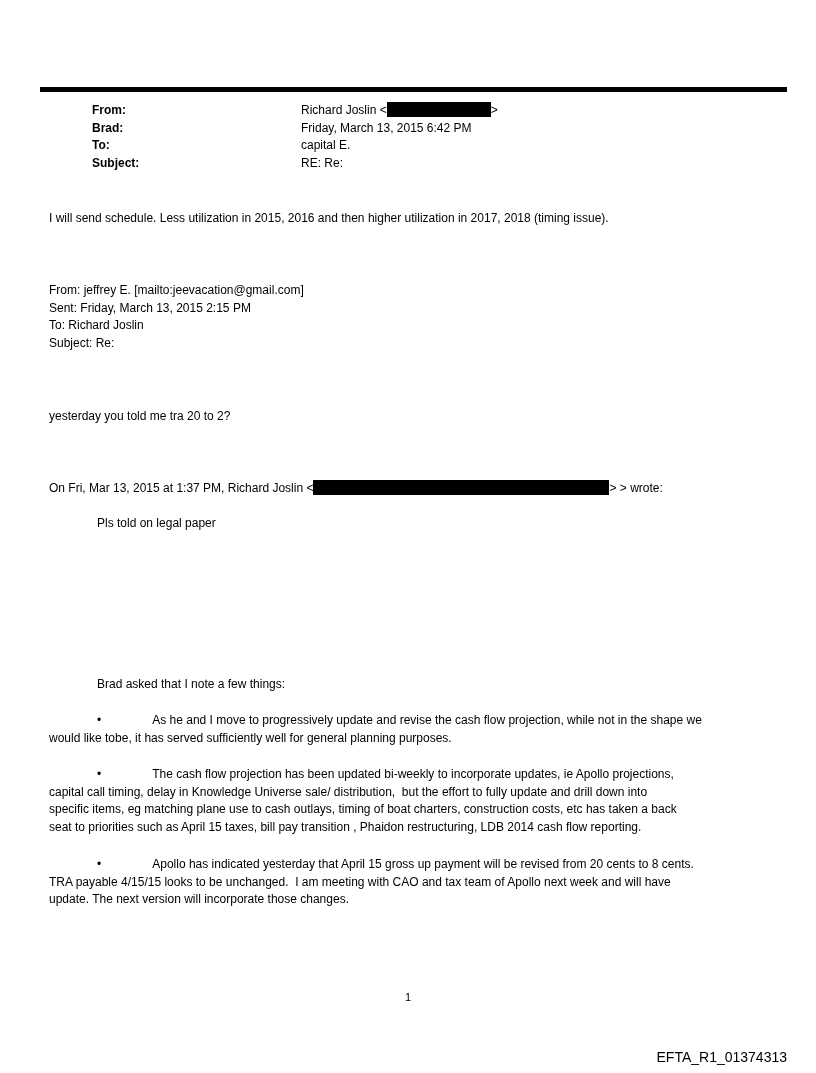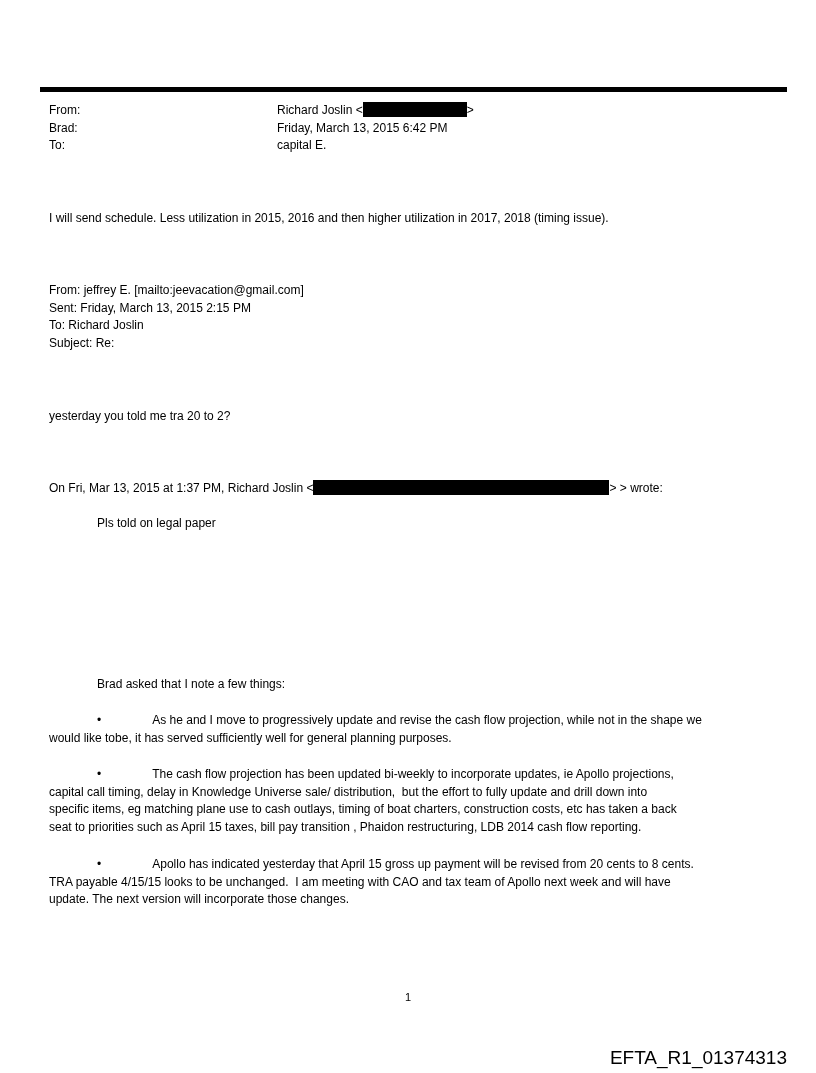--- a/index.html
+++ b/index.html
@@ -16,21 +16,21 @@
     overflow: hidden;
   }
   .abs { position: absolute; }
   .rule {
     top: 87px; left: 40px;
     width: 747px; height: 5px;
     background: #000000;
   }
   .hdr { top: 102px; left: 49px; width: 745px; }
   .hdr-row { display: flex; }
-  .hdr-label { width: 228px; font-weight: normal; }
+  .hdr-label { width: 209px; font-weight: bold; margin-left: 43px; }
   .hdr-value { flex: 1; white-space: pre; }
   .para {
     left: 49px;
     width: 745px;
     white-space: pre-wrap;
   }
   .indent { text-indent: 48px; }
   .redact {
     display: inline-block;
     background: #000000;
@@ -41,21 +41,21 @@
   .r2 { width: 296px; }
   .btab { display: inline-block; width: 51px; }
   .pagenum {
     top: 989px; left: 0;
     width: 816px;
     text-align: center;
     font-size: 11px;
   }
   .bates {
     top: 1049px; right: 29px;
-    font-size: 19px;
+    font-size: 14px;
   }
 </style>
 </head>
 <body>
 
 <div class="page">
 
   <div class="abs rule"></div>
 
   <div class="abs hdr">
@@ -63,20 +63,24 @@
         <span class="hdr-label">From:</span>
         <span class="hdr-value"><span>Richard Joslin &lt;</span><span class="redact r1"></span><span>&gt;</span></span>
       </div>
     <div class="hdr-row">
         <span class="hdr-label">Brad:</span>
         <span class="hdr-value">Friday, March 13, 2015 6:42 PM</span>
       </div>
     <div class="hdr-row">
         <span class="hdr-label">To:</span>
         <span class="hdr-value">capital E.</span>
+      </div>
+    <div class="hdr-row">
+        <span class="hdr-label">Subject:</span>
+        <span class="hdr-value">RE: Re:</span>
       </div>
   </div>
 
   <p class="abs para" style="top:210px">I will send schedule. Less utilization in 2015, 2016 and then higher utilization in 2017, 2018 (timing issue).</p>
 
   <div class="abs para" style="top:282px"><div>From: jeffrey E. [mailto:jeevacation@gmail.com]</div><div>Sent: Friday, March 13, 2015 2:15 PM</div><div>To: Richard Joslin</div><div>Subject: Re:</div></div>
 
   <p class="abs para" style="top:408px">yesterday you told me tra 20 to 2?</p>
 
   <p class="abs para" style="top:480px"><span>On Fri, Mar 13, 2015 at 1:37 PM, Richard Joslin &lt;</span><span class="redact r2"></span><span>&gt; &gt; wrote:</span></p>

